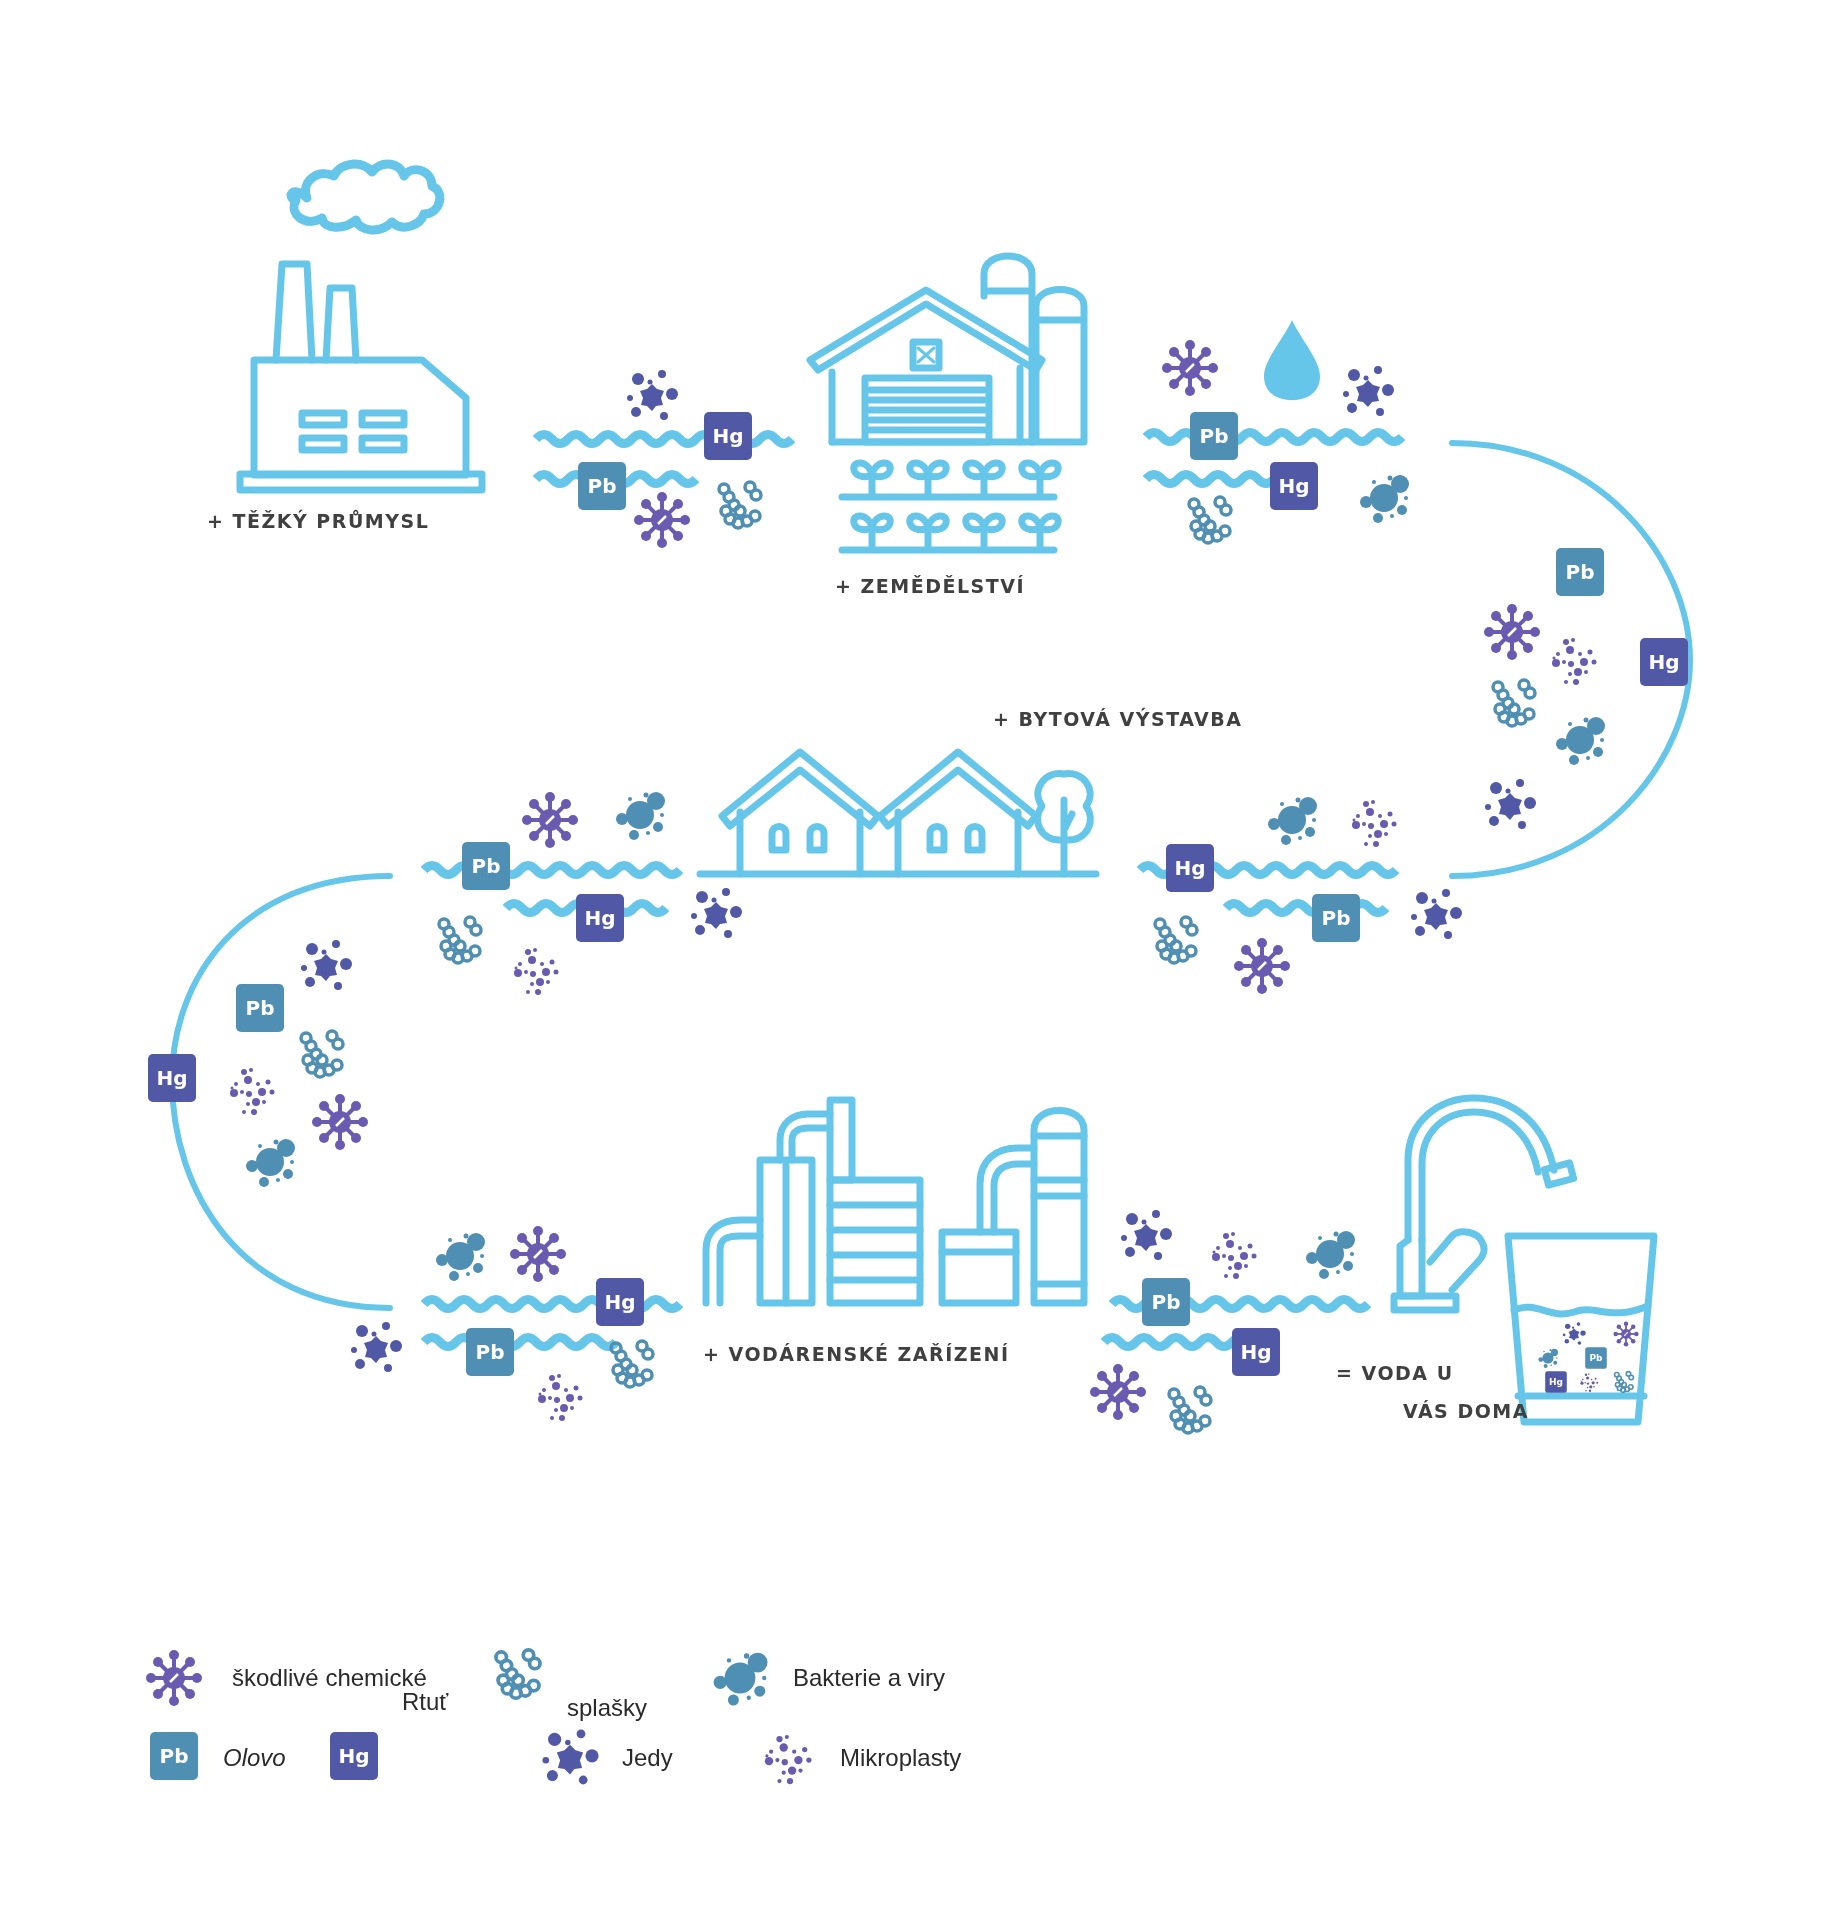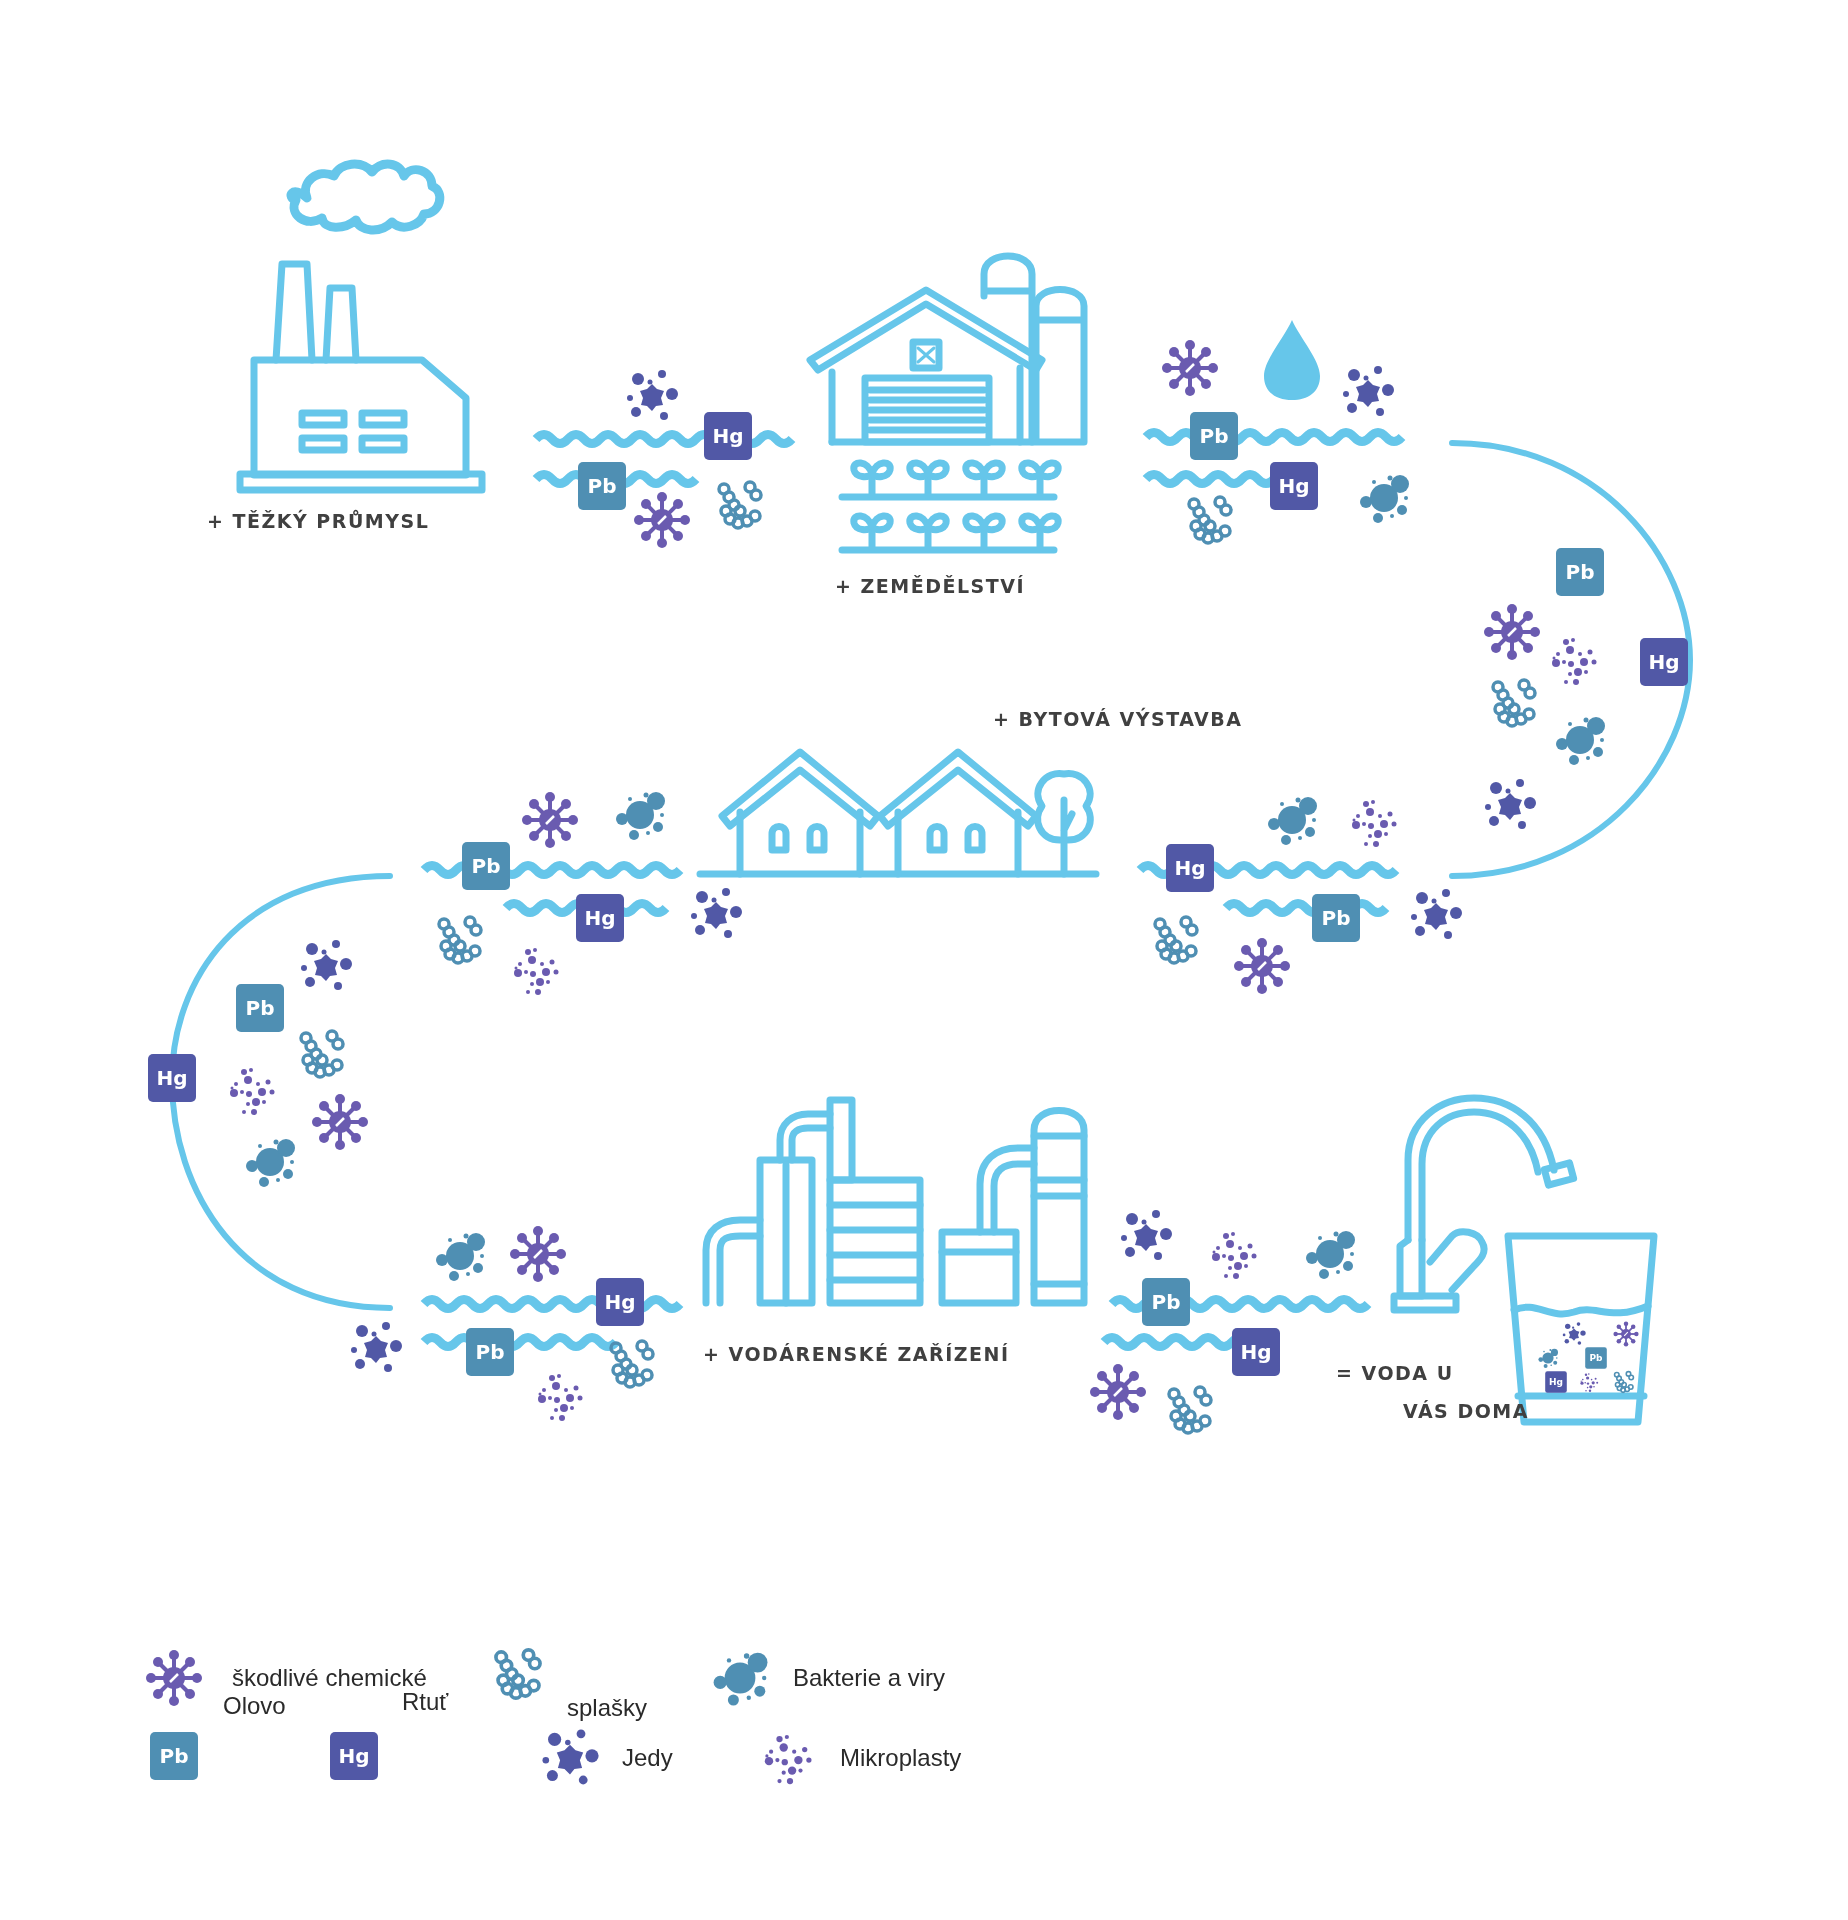--- a/index.html
+++ b/index.html
@@ -384,16 +384,16 @@
 <div class="stage-label" style="left:207px; top:510px;">+ TĚŽKÝ PRŮMYSL</div>
 <div class="stage-label" style="left:835px; top:575px;">+ ZEMĚDĚLSTVÍ</div>
 <div class="stage-label" style="left:993px; top:708px;">+ BYTOVÁ VÝSTAVBA</div>
 <div class="stage-label" style="left:703px; top:1343px;">+ VODÁRENSKÉ ZAŘÍZENÍ</div>
 <div class="stage-label" style="left:1336px; top:1362px;">= VODA U</div>
 <div class="stage-label" style="left:1363px; top:1400px;margin-left:40px;">VÁS DOMA</div>
 
 <div class="legend-label" style="left:232px; top:1664px;">škodlivé chemické</div>
 <div class="legend-label" style="left:567px; top:1664px;margin-top:30px;">splašky</div>
 <div class="legend-label" style="left:793px; top:1664px;">Bakterie a viry</div>
-<div class="legend-label" style="left:223px; top:1692px;">Olovo</div>
+<div class="legend-label" style="left:223px; top:1744px;font-style:italic;">Olovo</div>
 <div class="legend-label" style="left:402px; top:1688px;">Rtuť</div>
 <div class="legend-label" style="left:622px; top:1744px;">Jedy</div>
 <div class="legend-label" style="left:840px; top:1744px;">Mikroplasty</div>
 
 </body></html>

